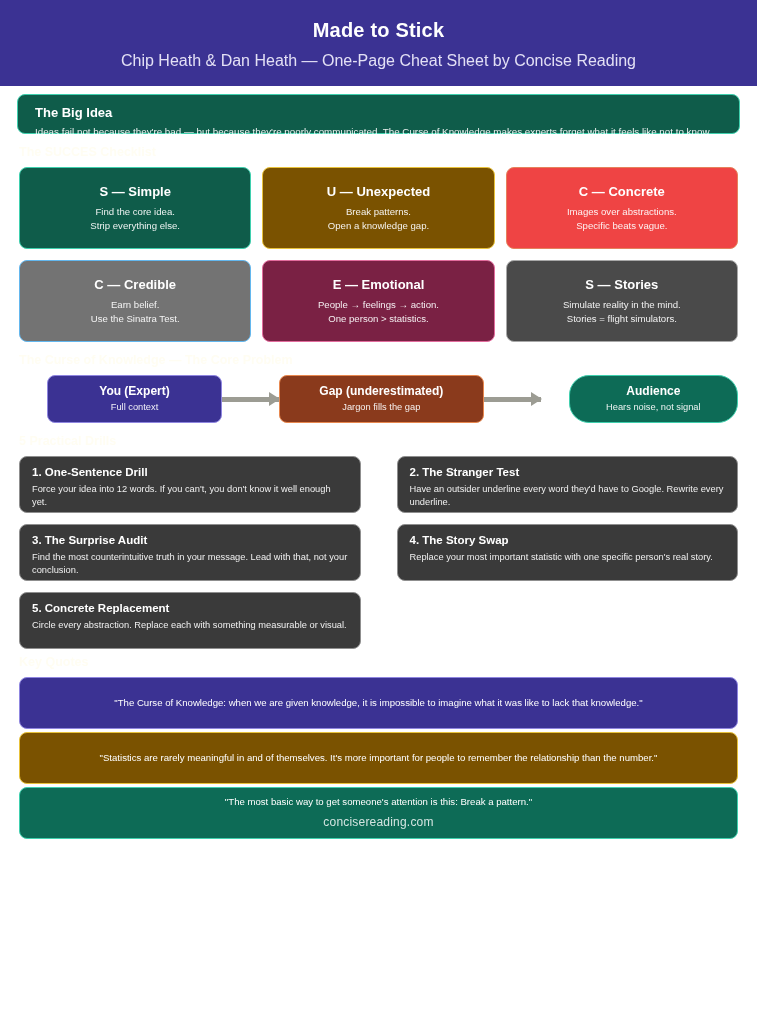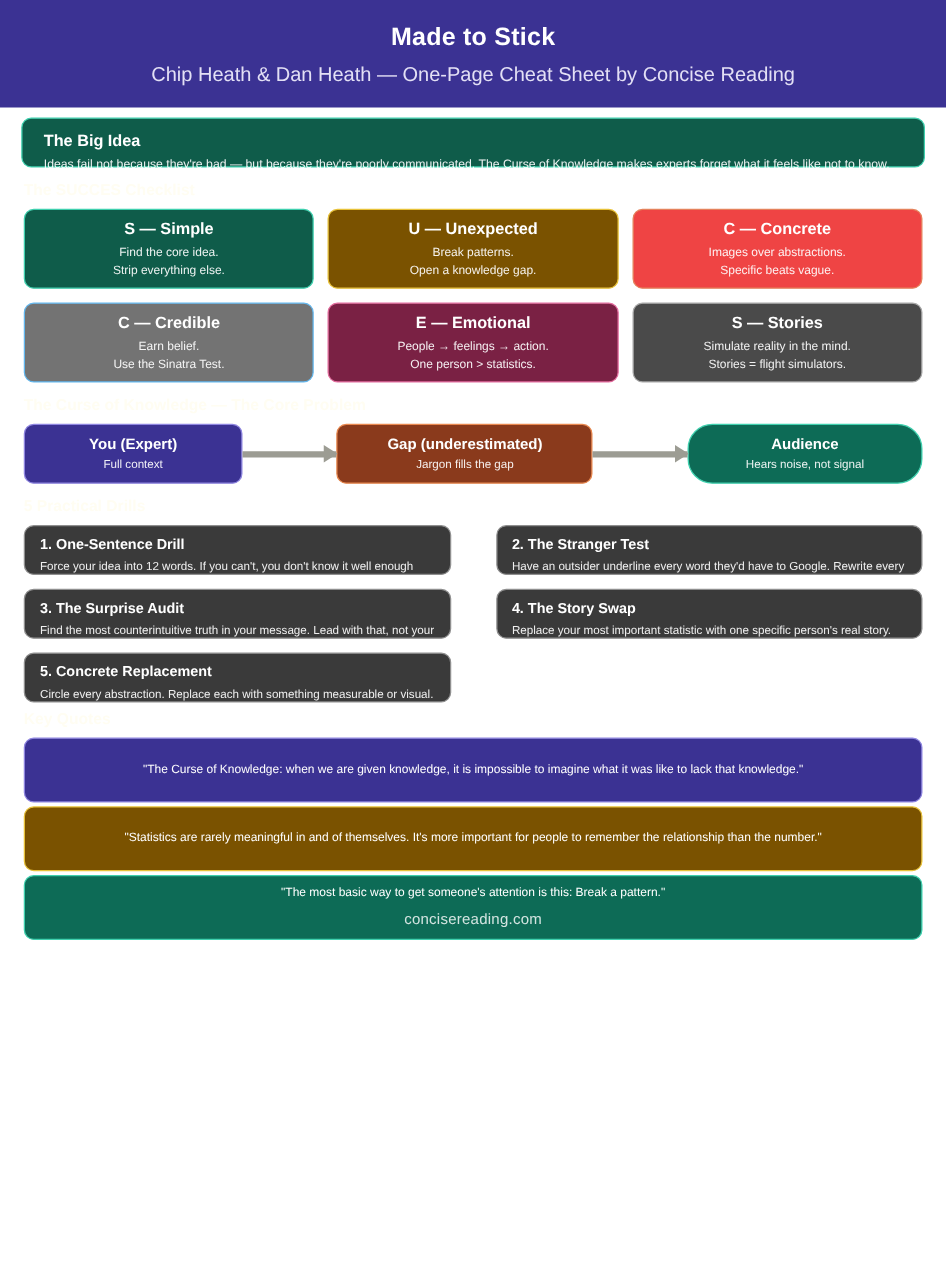--- a/index.html
+++ b/index.html
@@ -89,21 +89,21 @@
   .section-head.tight { margin-top: 6px; }
 
   
   .grid3 {
     display: grid;
     grid-template-columns: repeat(3, 1fr);
     gap: 11px;
     padding: 0 19px;
   }
   .succes {
-    height: 64px;
+    height: 82px;
     text-align: center;
     display: flex;
     flex-direction: column;
     justify-content: center;
     align-items: center;
     padding: 6px 10px;
   }
   .succes .card-title { font-size: 13px; margin-bottom: 5px; }
   .succes .card-body { margin-top: 0; font-size: 9.6px; }
   .succes .card-body div { white-space: nowrap; }
@@ -122,20 +122,21 @@
     padding: 0 19px;
   }
   .flow-box {
     flex: 1 1 0;
     height: 48px;
     text-align: center;
     display: flex;
     flex-direction: column;
     justify-content: center;
     padding: 4px 8px;
+    margin-left: 28px;
   }
   .flow-box .card-title { font-size: 12px; }
   .flow-box .card-body { font-size: 9.3px; margin-top: 2px; white-space: nowrap; }
   .f-you  { background: #3b3293; border-color: #8f86e0; flex: 0 0 175px; }
   .f-gap  { background: #8a3a1c; border-color: #e8884f; flex: 0 0 205px; margin-left: 0; }
   .f-aud  { background: #0d6b56; border-color: #3fd0ae; flex: 1 1 auto; border-radius: 20px; }
   .arrow {
     flex: 1 1 auto;
     height: 5px;
     background: #9c9c93;
@@ -154,21 +155,21 @@
   
   .grid2 {
     display: grid;
     grid-template-columns: repeat(2, 1fr);
     gap: 11px 36px;
     padding: 0 19px;
   }
   .drill {
     background: #3a3a3a;
     border-color: #8f8f8f;
-    height: 40px;
+    height: 57px;
     padding: 8px 12px;
   }
   .drill .card-title { font-size: 11.5px; }
   .drill .card-body { font-size: 9.3px; margin-top: 3px; line-height: 1.45; }
 
   
   .quotes { padding: 0 19px; display: flex; flex-direction: column; gap: 3px; }
   .quote {
     text-align: center;
     font-size: 9.6px;

